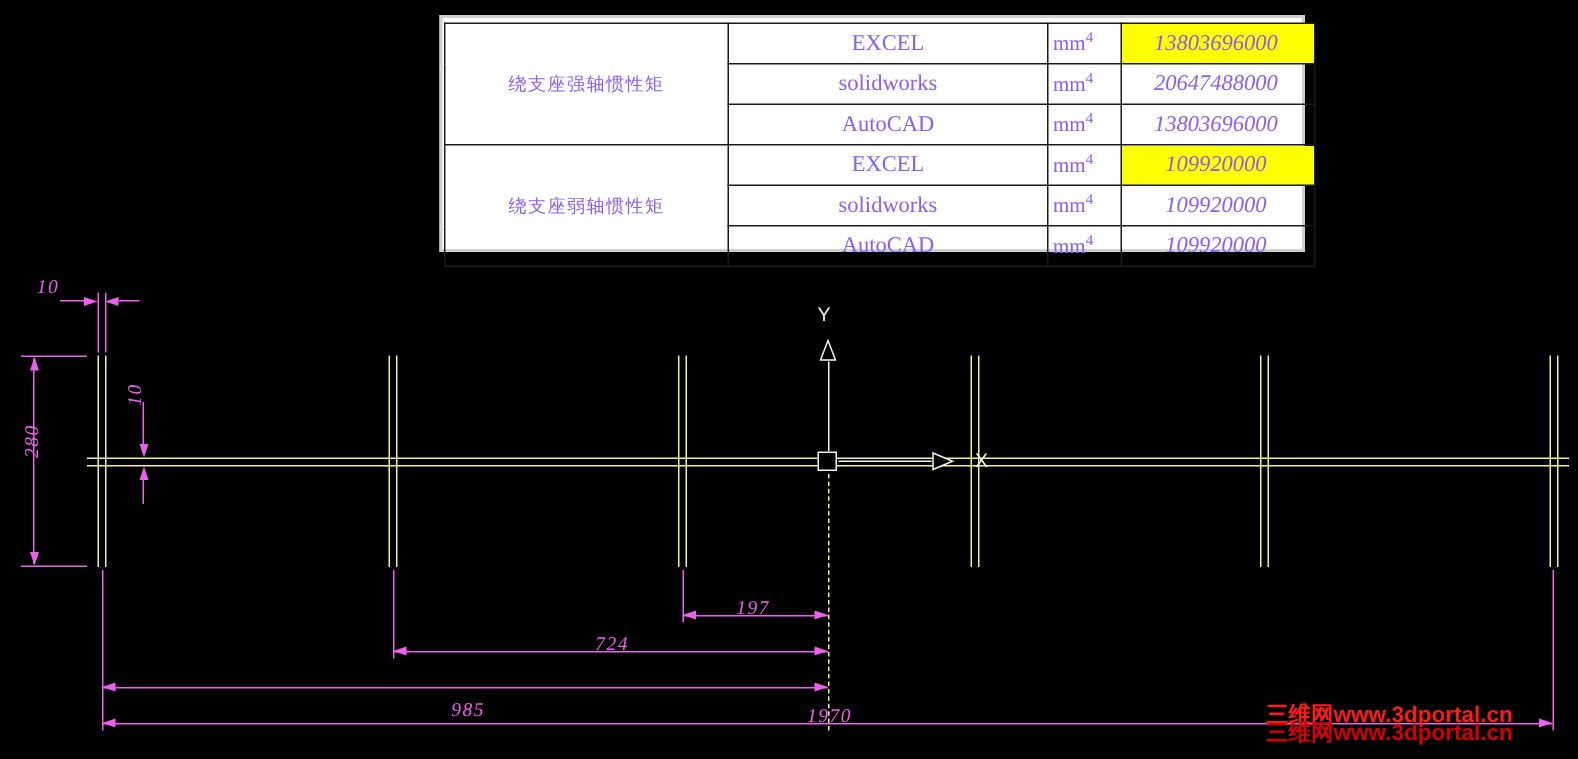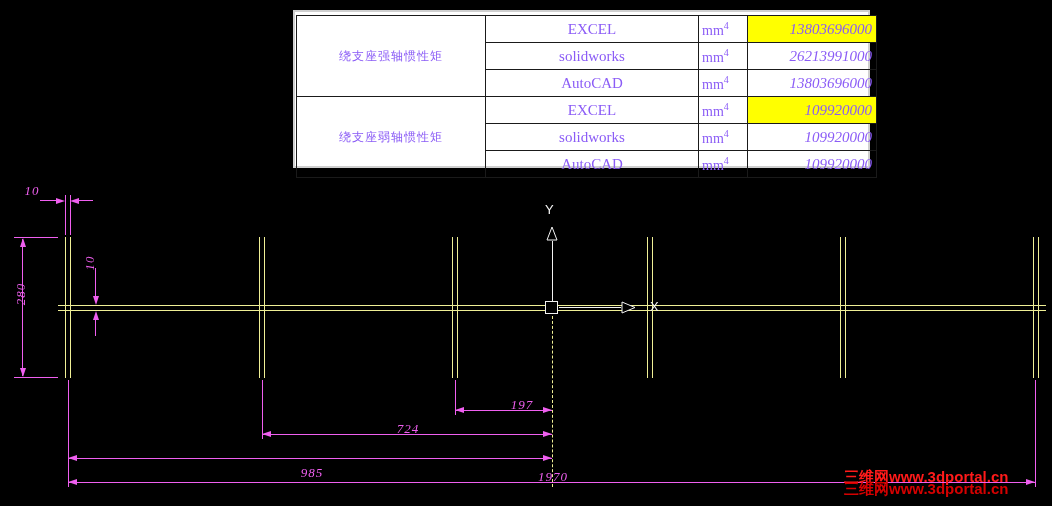--- a/index.html
+++ b/index.html
@@ -7,21 +7,21 @@
          font-family:"Liberation Sans",sans-serif;}
   
   .table-wrap{position:absolute;left:293px;top:10px;width:577px;height:158px;
               background:#fff;border:2px solid #cfcfcf;box-sizing:border-box;padding:3px 1px 1px 1px;}
   table.tbl{border-collapse:collapse;table-layout:fixed;width:100%;}
   table.tbl td{border:1px solid #1a1a1a;height:24px;overflow:hidden;white-space:nowrap;color:#8b5cf6;}
   .c1{width:186px;font-family:"Liberation Sans",sans-serif;font-size:12px;text-align:center;letter-spacing:1px;}
   .c2{width:210px;font-family:"Liberation Serif",serif;font-size:15px;text-align:center;}
   .c3{width:44px;font-family:"Liberation Serif",serif;font-size:14px;text-align:left;padding-left:3px;}
   .c3 sup{font-size:10px;}
-  .c4{width:123px;font-family:"Liberation Serif",serif;font-style:italic;font-size:15px;text-align:right;padding-right:4px;}
+  .c4{width:123px;font-family:"Liberation Serif",serif;font-style:italic;font-size:15px;text-align:center;padding-right:4px;}
   .hl{background:#ffff00;}
   
   .h{position:absolute;height:1px;background:#f0f096;}
   .v{position:absolute;width:1px;background:#f0f096;}
   .mgc{background:#ef5fef;}
   .whc{background:#f2f2f2;}
   .vdash{position:absolute;width:0;border-left:1px dashed #f0f096;background:none;}
   .vbar{position:absolute;width:6px;height:141px;top:237px;box-sizing:border-box;
         border-left:1px solid #f0f096;border-right:1px solid #f0f096;}
   
@@ -53,21 +53,21 @@
       <tbody>
           <tr>
         <td class="c1" rowspan="3">绕支座强轴惯性矩</td>
         <td class="c2">EXCEL</td>
         <td class="c3"><span>mm</span><sup>4</sup></td>
         <td class="c4 hl">13803696000</td>
       </tr>
       <tr>
         <td class="c2">solidworks</td>
         <td class="c3"><span>mm</span><sup>4</sup></td>
-        <td class="c4">26213991000</td>
+        <td class="c4">20647488000</td>
       </tr>
       <tr>
         <td class="c2">AutoCAD</td>
         <td class="c3"><span>mm</span><sup>4</sup></td>
         <td class="c4">13803696000</td>
       </tr>
       <tr>
         <td class="c1" rowspan="3">绕支座弱轴惯性矩</td>
         <td class="c2">EXCEL</td>
         <td class="c3"><span>mm</span><sup>4</sup></td>
@@ -131,21 +131,21 @@
   <div class="v mgc" style="left:95px;top:268px;height:34px;"></div>
   <div class="aD" style="left:93px;top:296px;"></div>
   <div class="v mgc" style="left:95px;top:314px;height:22px;"></div>
   <div class="aU" style="left:93px;top:311px;"></div>
   <div class="dtx rot" style="left:76px;top:255px;width:28px;">10</div>
 
   <div class="v mgc" style="left:455px;top:380px;height:35px;"></div>
   <div class="h mgc" style="left:455px;top:410px;width:97px;"></div>
   <div class="aL" style="left:455px;top:407px;"></div>
   <div class="aR" style="left:543px;top:407px;"></div>
-  <div class="dtx" style="left:498px;top:397px;width:48px;text-align:center;">197</div>
+  <div class="dtx" style="left:478px;top:397px;width:48px;text-align:center;">197</div>
 
   <div class="v mgc" style="left:262px;top:380px;height:59px;"></div>
   <div class="h mgc" style="left:262px;top:434px;width:290px;"></div>
   <div class="aL" style="left:262px;top:431px;"></div>
   <div class="aR" style="left:543px;top:431px;"></div>
   <div class="dtx" style="left:384px;top:421px;width:48px;">724</div>
 
   <div class="v mgc" style="left:68px;top:380px;height:107px;"></div>
   <div class="h mgc" style="left:68px;top:458px;width:484px;"></div>
   <div class="aL" style="left:68px;top:455px;"></div>

